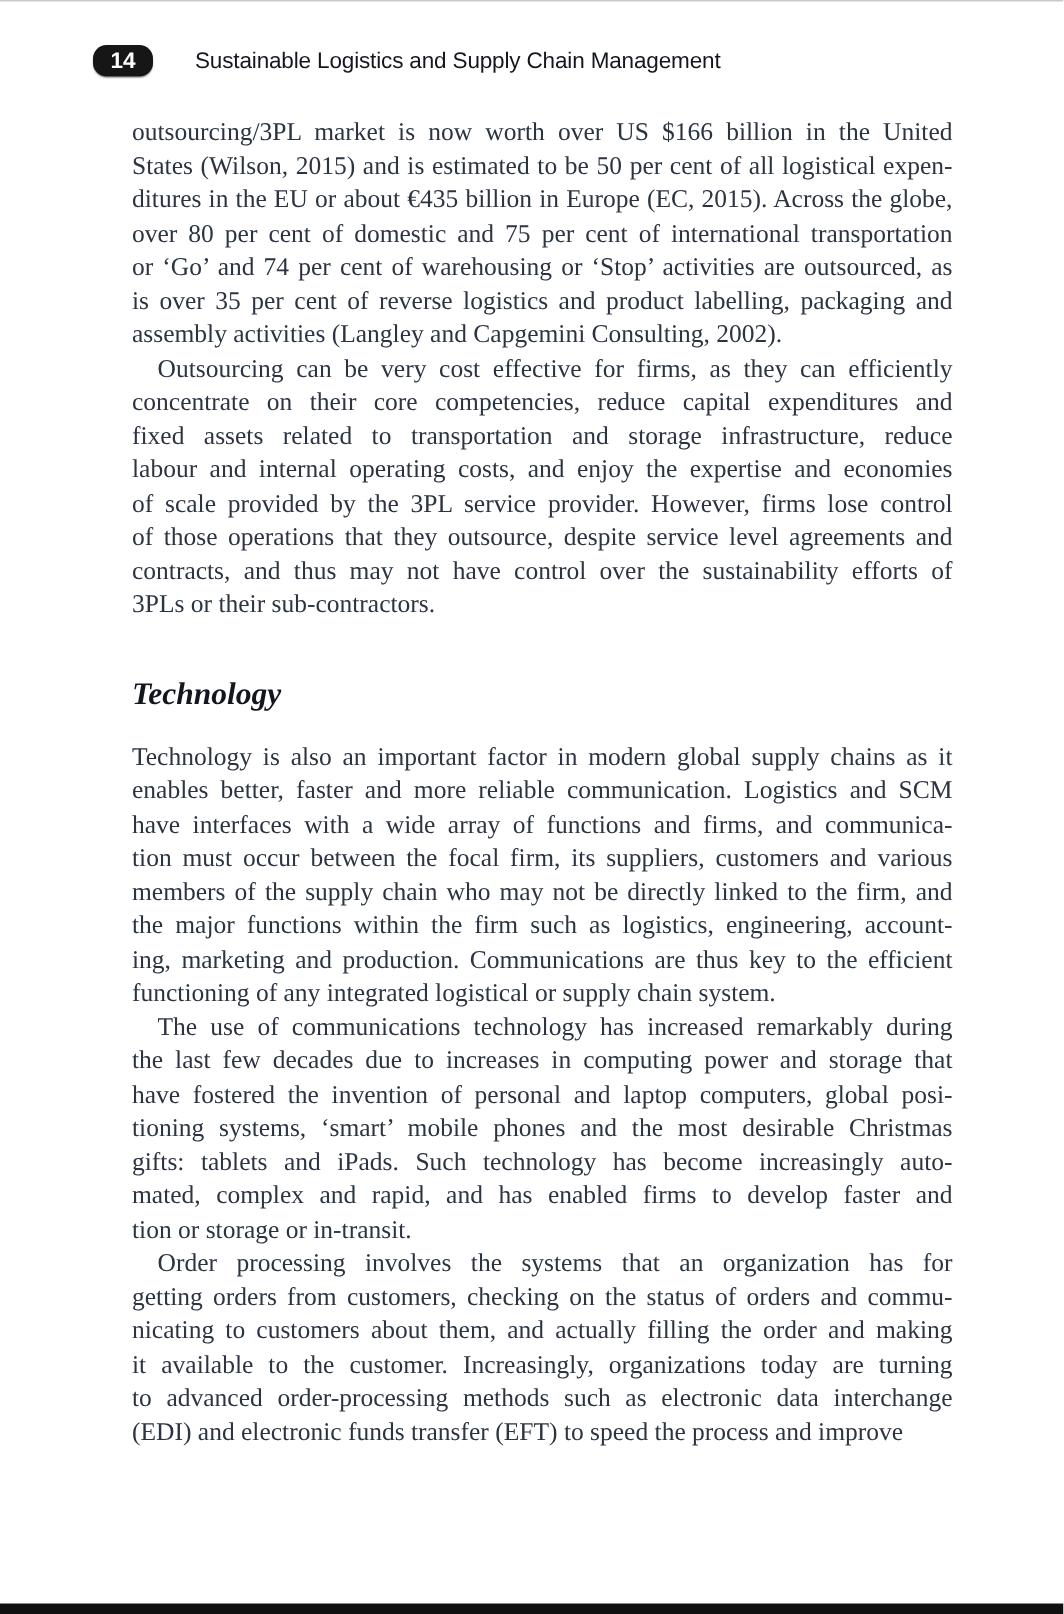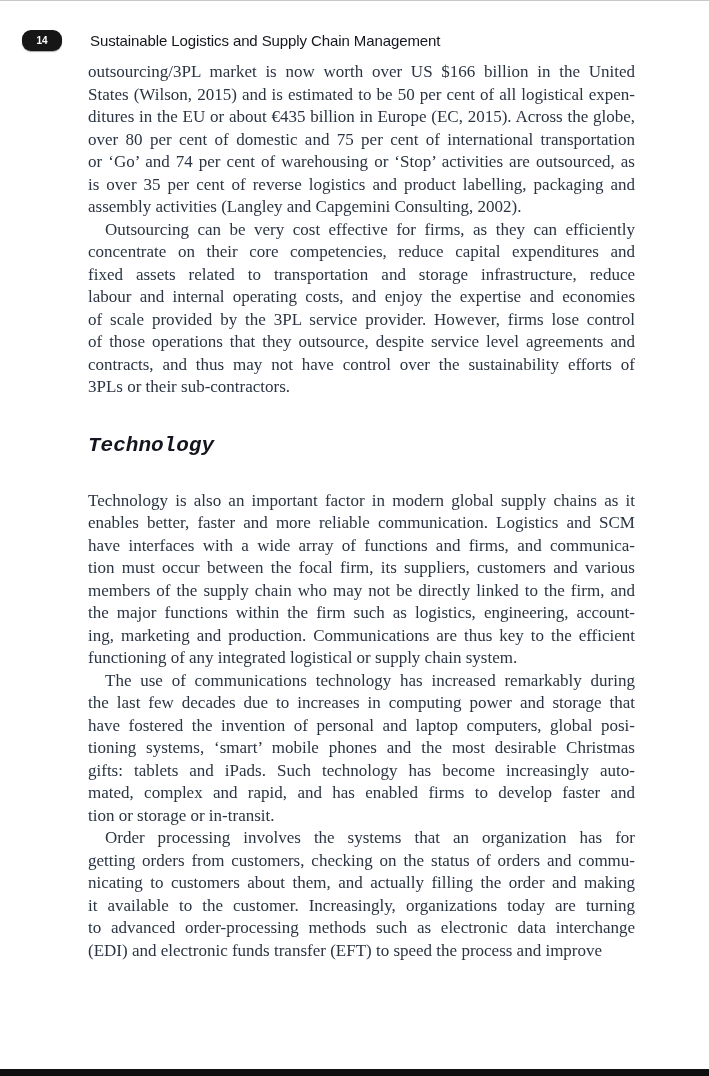--- a/index.html
+++ b/index.html
@@ -18,45 +18,46 @@
   .page-header {
     position: absolute; top: 29px; left: 22px; right: 22px;
     height: 23px; display: flex; align-items: center;
   }
   .page-number-badge {
     background: #161616; color: #ffffff;
     border-radius: 9px;
     width: 40px; height: 21px;
     display: flex; align-items: center; justify-content: center;
     font-family: "Liberation Sans", sans-serif;
-    font-weight: bold; font-size: 10px;
+    font-weight: bold; font-size: 15px;
     box-shadow: 0 1px 1px rgba(0,0,0,0.35);
+    margin-left: 40px;
   }
   .book-title {
     margin-left: 28px;
     font-family: "Liberation Sans", sans-serif;
     font-weight: normal; font-size: 15px;
     color: #15171f; letter-spacing: -0.1px;
   }
   
   .body-text {
-    position: absolute; left: 88px; top: 61px; width: 547px;
+    position: absolute; left: 88px; top: 77px; width: 547px;
     color: #2b3442;
     font-size: 17px; line-height: 22.5px;
   }
   .paragraph { margin: 0; }
   .line { text-align: justify; text-align-last: justify; white-space: normal; }
   .line.last { text-align-last: left; }
   .line.indent { text-indent: 17px; }
   .section-heading {
-    font-family: Liberation Mono, monospace;
+    font-family: Liberation Serif, serif;
     font-style: italic; font-weight: bold;
     font-size: 21px; line-height: 26px;
     color: #14161f;
-    margin: 34px 0 31px 0;
+    margin: 34px 0 19px 0;
   }
   
   .watermark { position: absolute; left: 0; top: 960px; width: 709px; height: 116px; }
   
   .bottom-bar {
     position: absolute; left: 0; right: 0; bottom: 0;
     height: 7px; background: #101010;
   }
 </style>
 </head>

